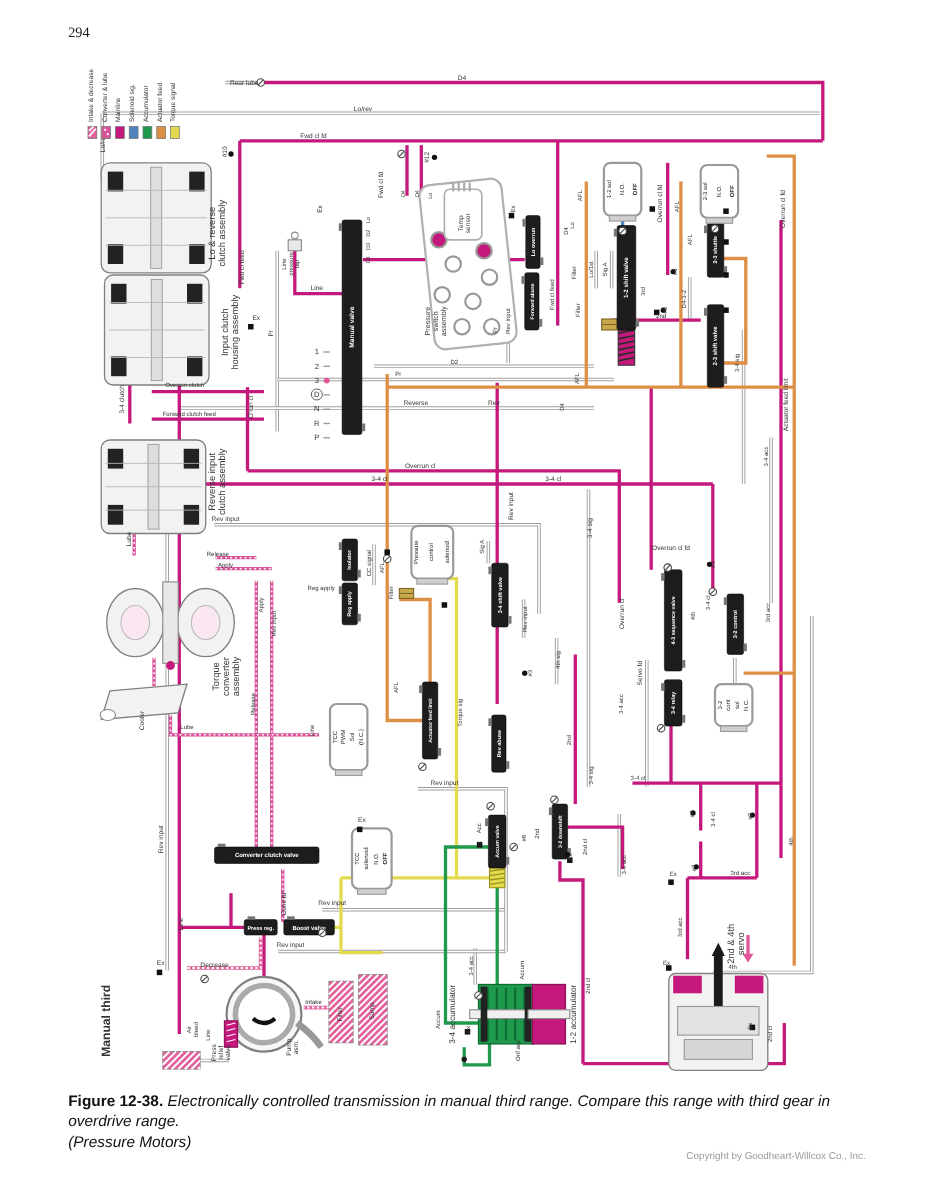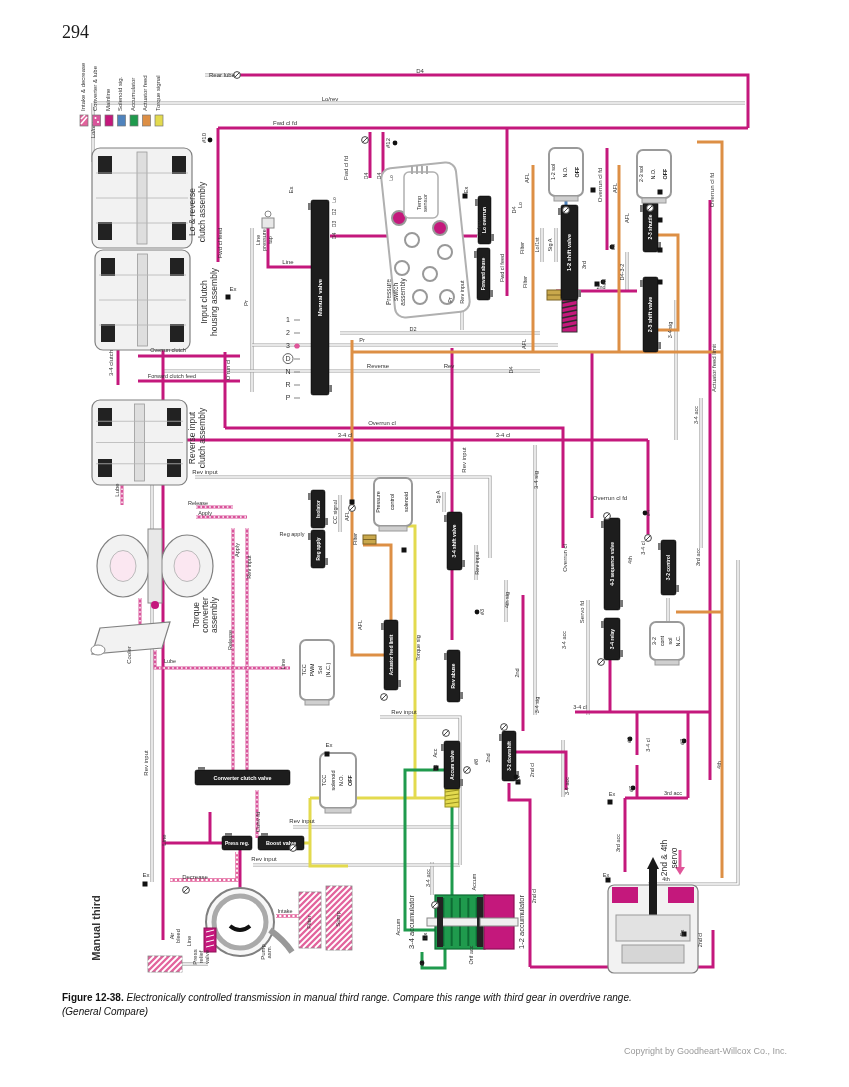--- a/index.html
+++ b/index.html
@@ -1,20 +1,20 @@
 <!DOCTYPE html>
 <html><head>
 <meta charset="utf-8">
 <style>
   html,body{margin:0;padding:0;background:#fff;}
   .page{position:relative;width:849px;height:1087px;background:#fff;overflow:hidden;
         font-family:"Liberation Sans",sans-serif;}
   .hdr{position:absolute;top:22px;left:62px;right:60px;display:flex;justify-content:space-between;
-       font-family:"Liberation Serif",serif;font-size:18px;color:#1a1a1a;}
-  .caption{position:absolute;left:62px;top:991px;width:732px;font-size:10px;color:#111;line-height:1.35;}
+       font-family:"Liberation Serif",serif;font-size:13px;color:#1a1a1a;}
+  .caption{position:absolute;left:62px;top:991px;width:732px;font-size:14px;color:#111;line-height:1.35;}
   .caption .fig{font-weight:bold;font-style:normal;}
   .caption .it{font-style:italic;}
   .copyright{position:absolute;right:62px;top:1046px;font-size:9px;color:#9a9a9a;margin-left:44px;}
   svg text{font-family:"Liberation Sans",sans-serif;}
 </style>
 </head>
 <body>
 
 <div class="page">
   <div class="hdr">
@@ -1329,16 +1329,16 @@
           <rect x="155" y="115" width="8" height="11" fill="#e3da4e" stroke="#777" stroke-width="0.7"></rect>
           <g transform="translate(159.5,111) rotate(-90)">
             <text text-anchor="start" font-size="6" fill="#333" font-weight="normal"><tspan x="0" dy="0">Torque signal</tspan></text>
           </g>
         </g>
       </g>
     </svg>
 
   <div class="caption">
     <span class="fig">Figure 12-38.</span><span class="it"> Electronically controlled transmission in manual third range. Compare this range with third gear in overdrive range.</span>
-    <br><span class="it">(General Compare)</span>
+    <br><span class="it">(Pressure Motors)</span>
   </div>
   <div class="copyright">Copyright by Goodheart-Willcox Co., Inc.</div>
 </div>
 
 </body></html>

